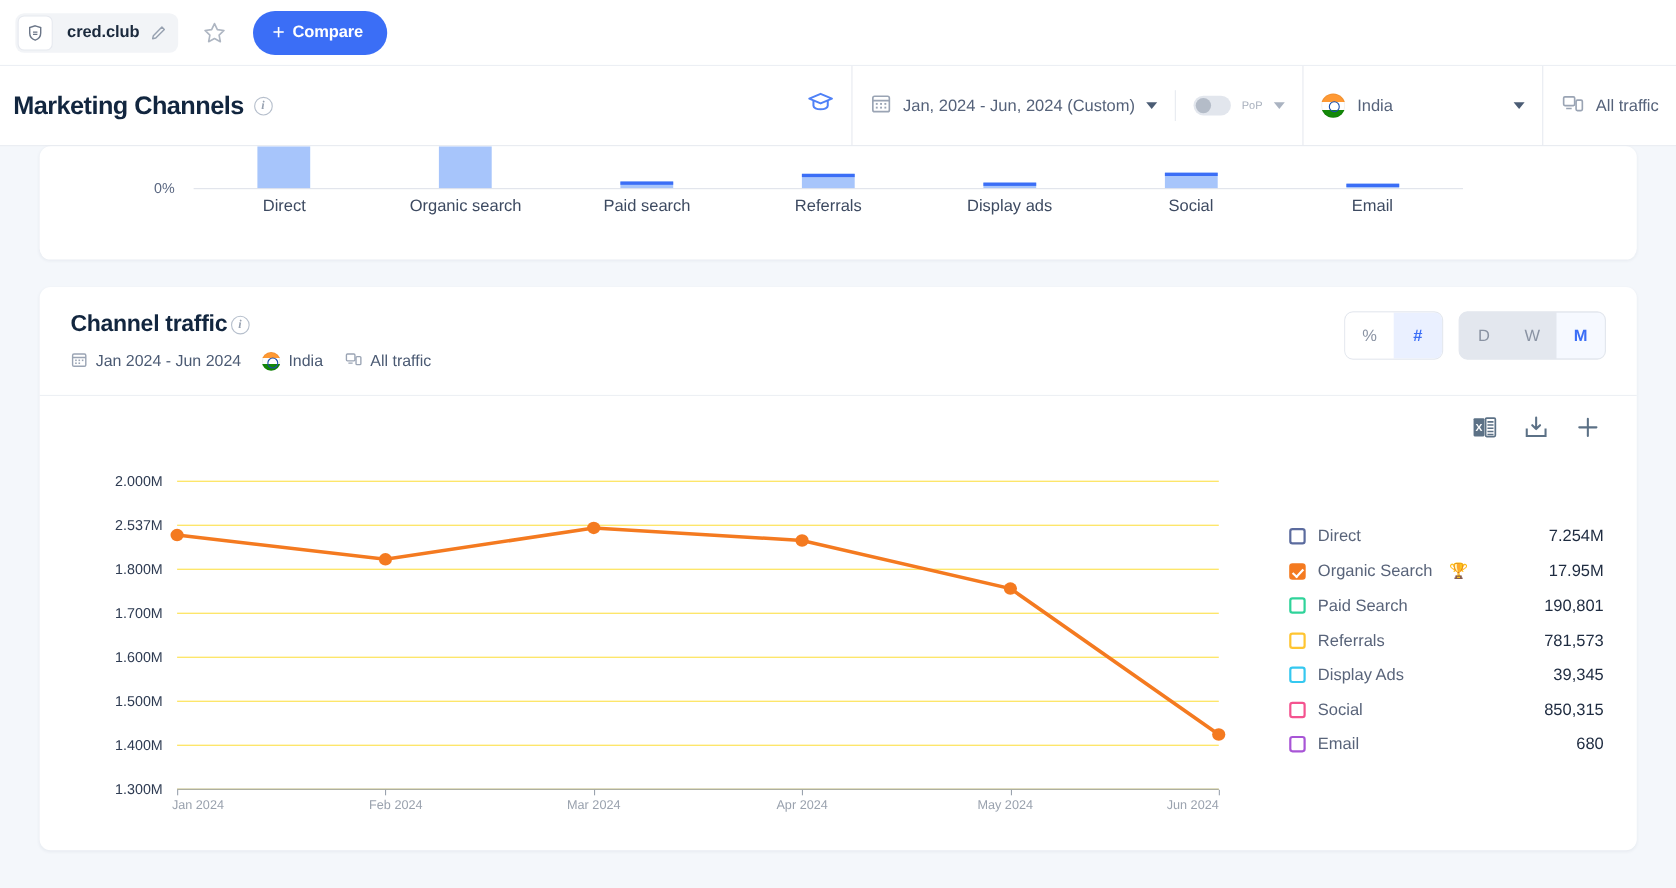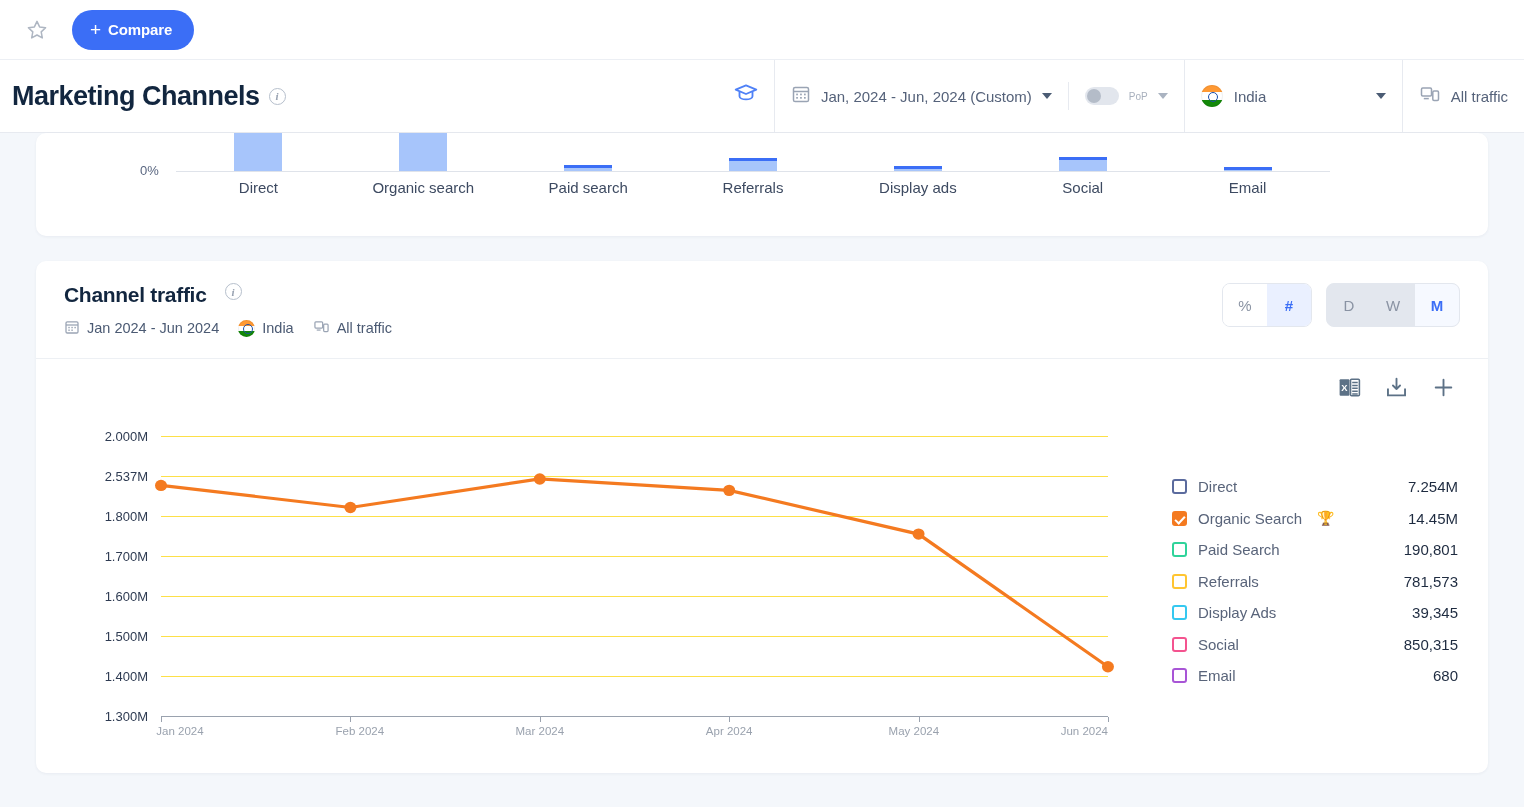--- a/index.html
+++ b/index.html
@@ -47,21 +47,21 @@
   
   .pagehead {
     height: 73px; background: #ffffff;
     display: flex; align-items: stretch;
     border-bottom: 1px solid #e7eaf0;
   }
   .pagehead-left {
     flex: 1; display: flex; align-items: center; padding-left: 12px; gap: 9px;
   }
   .page-title {
-    font-size: 27px; font-weight: 700; color: #12263f;
+    font-size: 23px; font-weight: 700; color: #12263f;
     letter-spacing: -0.5px;
   }
   .info-circle {
     width: 17px; height: 17px; border: 1.5px solid #b6bfcc;
     border-radius: 50%; color: #97a1b0; font-size: 11px;
     display: flex; align-items: center; justify-content: center;
     font-family: "Liberation Serif", serif; font-style: italic; font-weight: 700;
     flex: none;
   }
   .cap-btn { width: 56px; display: flex; align-items: center; justify-content: center; }
@@ -130,21 +130,21 @@
   .bar-rect.tall { border-top: none; }
   .bar-names { position: absolute; left: 140px; right: 158px; top: 46px; display: flex; }
   .bar-name { flex: 1; text-align: center; font-size: 15px; color: #3d4a61; }
 
   
   .card-main { margin-top: 25px; height: 512px; display: flex; flex-direction: column; }
   .ct-head {
     display: flex; align-items: flex-start; justify-content: space-between;
     padding: 22px 28px 20px 28px; border-bottom: 1px solid #edf0f4;
   }
-  .ct-title-row { display: flex; align-items: flex-start; gap: 18px; }
+  .ct-title-row { display: flex; align-items: center; gap: 3px; }
   .ct-title { font-size: 21px; font-weight: 700; color: #12263f; letter-spacing: -0.3px; }
   .ct-meta { display: flex; align-items: center; gap: 7px; margin-top: 11px; font-size: 14.5px; color: #4b5a73; }
   .ct-meta .sp { width: 5px; }
   .seg-group { display: flex; }
   .seg-pill {
     display: flex; border-radius: 8px; overflow: hidden;
     border: 1px solid #e3e7ee;
   }
   .seg-pill.plain { background: #e3e7ee; border-color: #e3e7ee; margin-left: 14px; }
   .seg {
@@ -195,20 +195,34 @@
     border-width: 0 2px 2px 0; transform: rotate(43deg);
   }
   .legend-label { font-size: 15px; color: #59647a; }
   .legend-val { font-size: 15px; color: #1e2b40; text-align: right; }
   .trophy { font-size: 14px; margin-left: 4px; }
 </style>
 </head>
 <body>
 
 <div class="topbar">
+  <div class="domain-chip">
+    <span class="domain-favicon">
+      <svg width="16" height="16" viewBox="0 0 16 16">
+          <path d="M8 1.5 13 3v5c0 3-2.2 5.6-5 6.5C5.2 13.6 3 11 3 8V3z" fill="none" stroke="#6b7688" stroke-width="1.3"></path>
+          <path d="M6 7.2h4M6 9.2h4" stroke="#6b7688" stroke-width="1.1"></path>
+        </svg>
+    </span>
+    <span class="domain-name">cred.club</span>
+    <span class="pencil-icon">
+      <svg width="16" height="16" viewBox="0 0 16 16">
+          <path d="M11.2 2.6 13.4 4.8 5.6 12.6 2.8 13.2 3.4 10.4z" fill="none" stroke="#97a1b0" stroke-width="1.3" stroke-linejoin="round"></path>
+        </svg>
+    </span>
+  </div>
   <div class="star-btn">
     <svg width="24" height="24" viewBox="0 0 24 24">
         <path d="M12 3.4l2.6 5.5 6 .8-4.4 4.2 1.1 6-5.3-2.9-5.3 2.9 1.1-6L3.4 9.7l6-.8z" fill="none" stroke="#aeb6c2" stroke-width="1.5" stroke-linejoin="round"></path>
       </svg>
   </div>
   <div class="compare-btn">
     <span class="compare-plus">+</span>
     <span>Compare</span>
   </div>
 </div>
@@ -458,21 +472,21 @@
                 <span class="legend-label">Direct</span>
               </div>
               <span class="legend-val">7.254M</span>
             </div>
             <div class="legend-row">
               <div class="legend-left">
                 <span class="cbox checked" style="border-color: rgb(244, 122, 32); background: rgb(244, 122, 32);"></span>
                 <span class="legend-label">Organic Search</span>
                 <span class="trophy">🏆</span>
               </div>
-              <span class="legend-val">14.45M</span>
+              <span class="legend-val">17.95M</span>
             </div>
             <div class="legend-row">
               <div class="legend-left">
                 <span class="cbox" style="border-color: rgb(47, 211, 154);"></span>
                 <span class="legend-label">Paid Search</span>
               </div>
               <span class="legend-val">190,801</span>
             </div>
             <div class="legend-row">
               <div class="legend-left">

